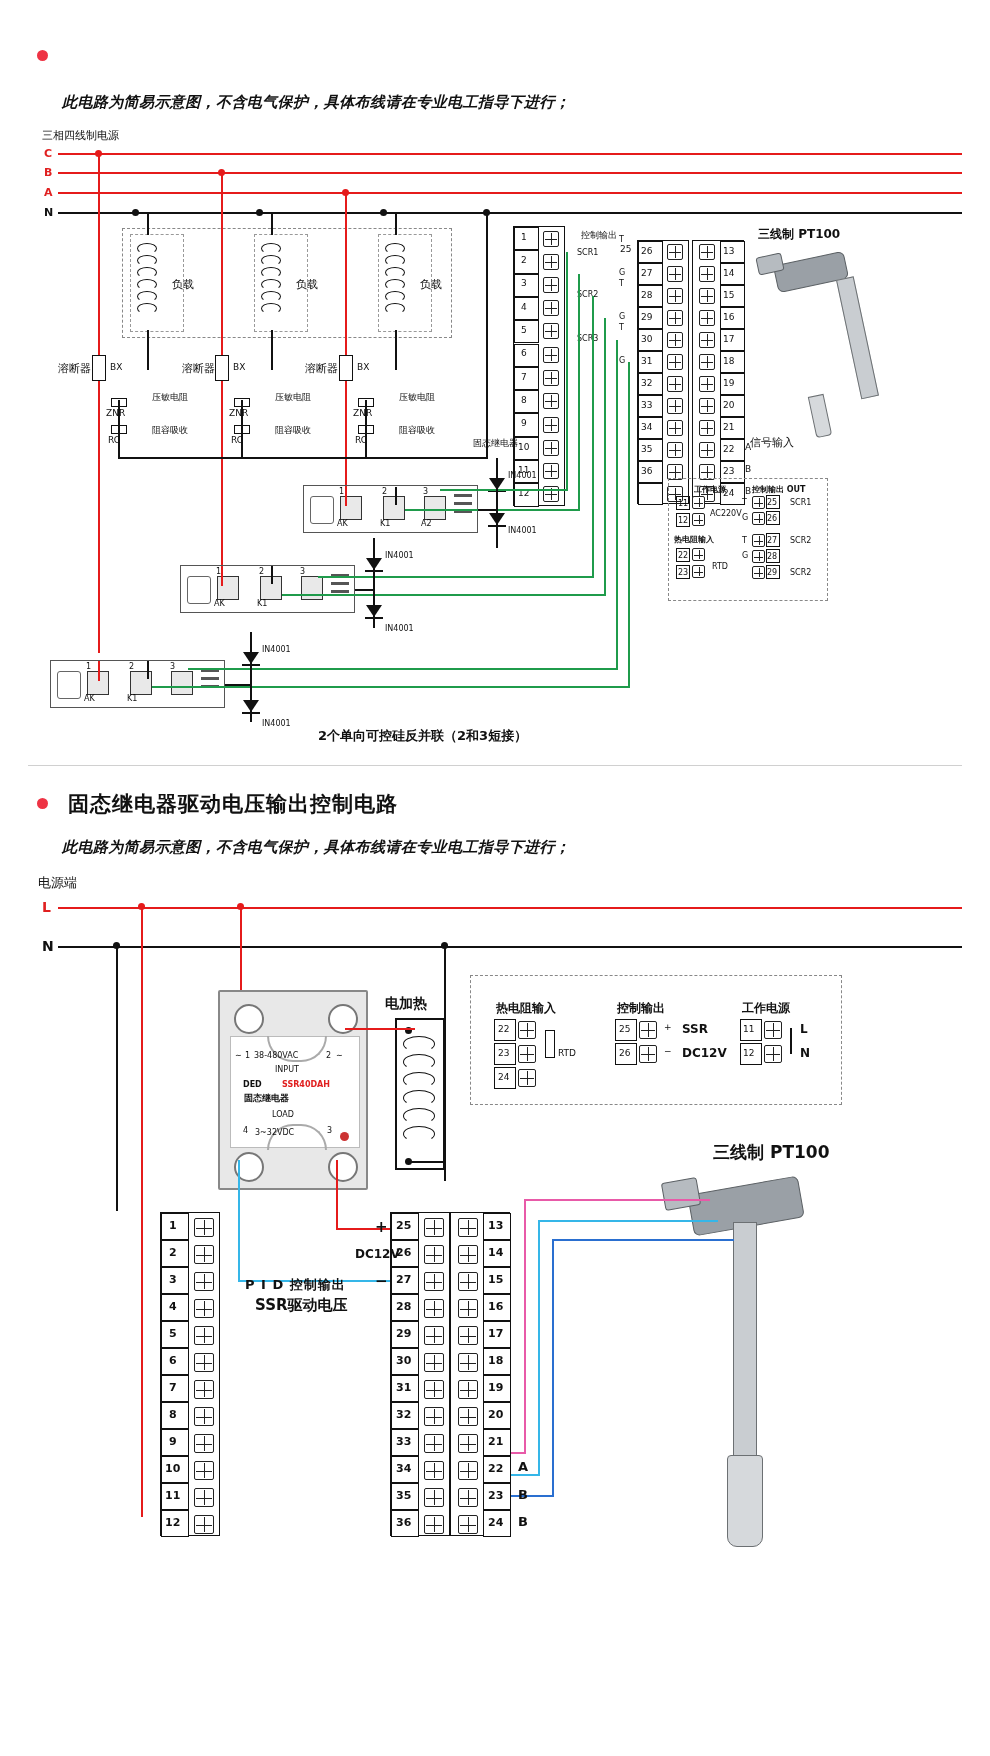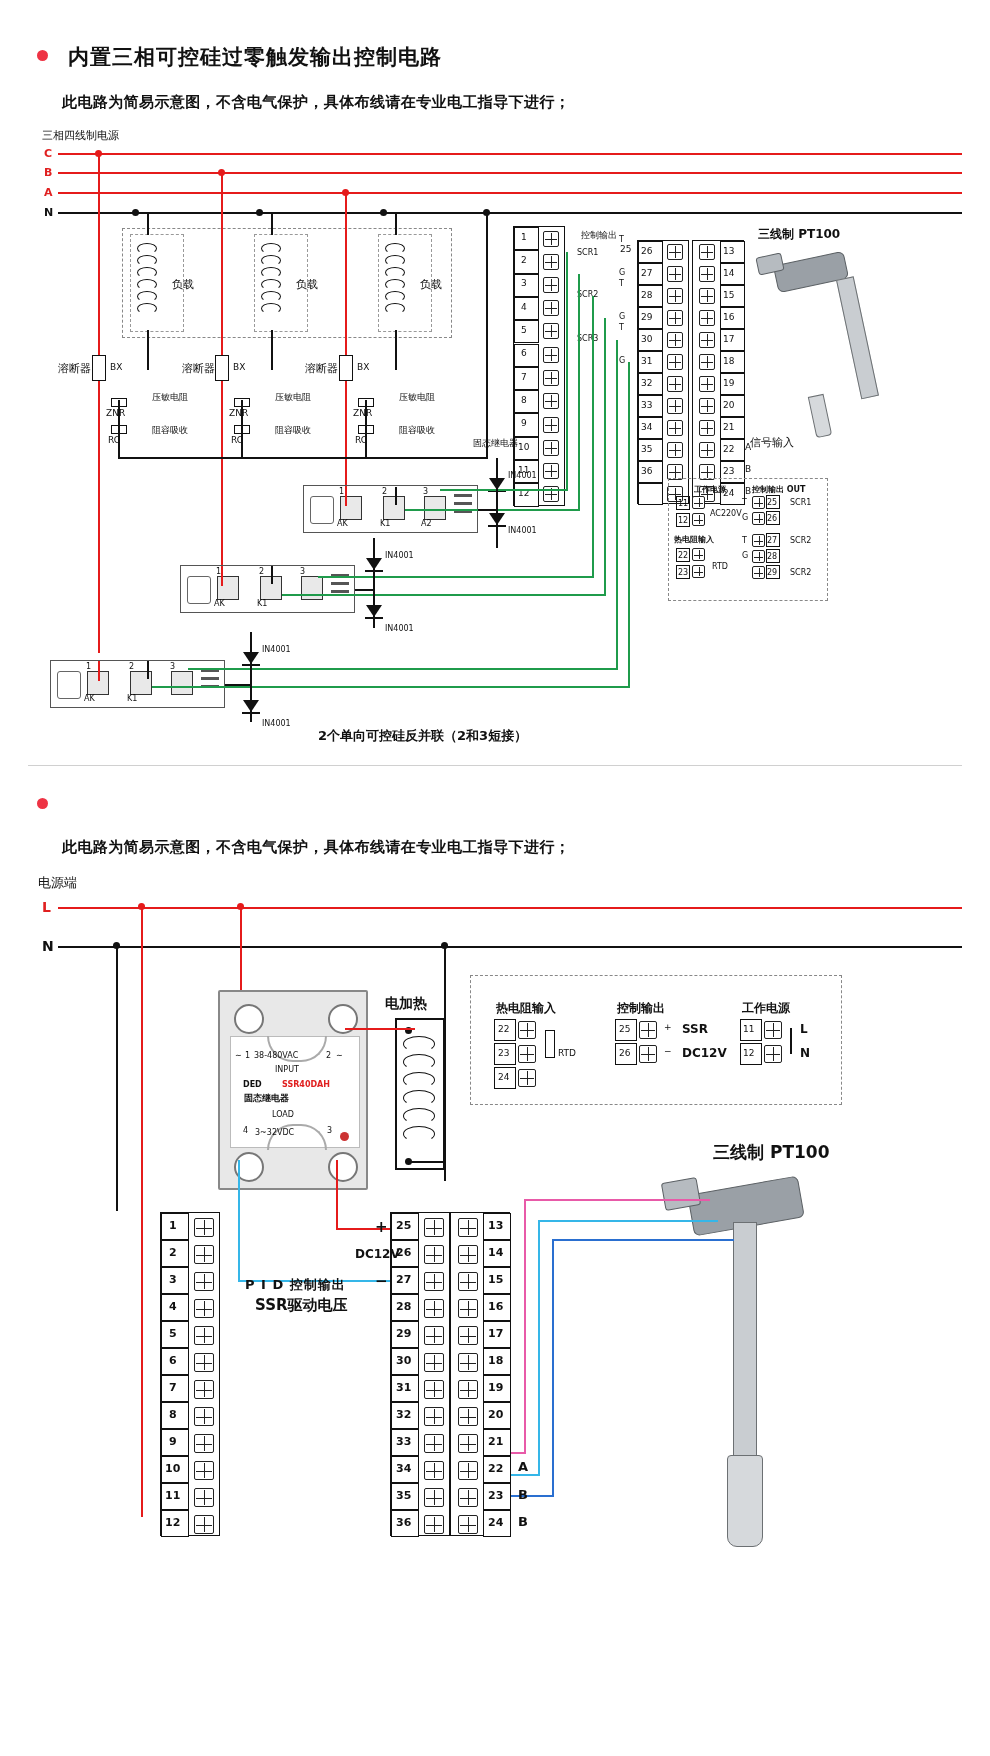--- a/index.html
+++ b/index.html
@@ -2,21 +2,21 @@
 <html><head>
 <meta charset="utf-8">
 <style>
   html,body{margin:0;padding:0;background:#f5f5f5;}
   body{width:990px;height:1756px;position:relative;font-family:"DejaVu Sans","Liberation Sans",sans-serif;color:#111;}
   .page{position:absolute;left:0;top:0;width:990px;height:1756px;background:#fff;overflow:hidden;}
 
   
   .sec-title{position:absolute;font-size:21px;font-weight:bold;color:#111;letter-spacing:1px;}
   .bullet{position:absolute;width:11px;height:11px;border-radius:50%;background:#ee3344;}
-  .sec-sub{position:absolute;font-size:15px;font-weight:bold;color:#111;letter-spacing:.4px;}
+  .sec-sub{position:absolute;font-size:15px;font-weight:bold;color:#111;letter-spacing:.4px;font-style:italic;}
 
   .divider{position:absolute;left:28px;width:934px;height:1px;background:#d0d0d0;}
 
   
   .lbl{position:absolute;font-size:11px;color:#111;white-space:nowrap;}
   .lbl.sm{font-size:9px;}
   .lbl.xs{font-size:8px;}
   .lbl.b{font-weight:bold;}
   .lbl.red{color:#e02020;}
 
@@ -62,21 +62,20 @@
   .pt-head2{position:absolute;background:#b6bbc0;border:1px solid #5b6064;border-radius:3px;}
   .pt-stem{position:absolute;background:#c9cdd1;border:1px solid #6c7073;}
   .pt-tip{position:absolute;background:#d6d9dc;border:1px solid #6c7073;border-radius:0 0 4px 4px;}
 </style>
 </head>
 <body>
 
 <div class="page">
 
   <div class="bullet" style="left:37px;top:50px;"></div>
-  <div class="sec-title" style="left:68px;top:43px;">内置三相可控硅过零触发输出控制电路</div>
   <div class="sec-sub" style="left:62px;top:93px;">此电路为简易示意图，不含电气保护，具体布线请在专业电工指导下进行；</div>
 
   <div class="lbl" style="left:42px;top:128px;">三相四线制电源</div>
 
   <div class="lbl b red" style="left:44px;top:147px;">C</div>
   <div class="lbl b red" style="left:44px;top:166px;">B</div>
   <div class="lbl b red" style="left:44px;top:186px;">A</div>
   <div class="lbl b" style="left:44px;top:206px;">N</div>
 
   <div class="wire red" style="left:58px;top:153px;width:904px;height:2px;"></div>
@@ -451,20 +450,21 @@
   <div class="wire" style="left:250px;top:632px;width:1.5px;height:90px;"></div>
   <div class="wire" style="left:478px;top:509px;width:20px;height:1.5px;"></div>
   <div class="wire" style="left:355px;top:589px;width:20px;height:1.5px;"></div>
   <div class="wire" style="left:225px;top:684px;width:27px;height:1.5px;"></div>
 
   <div class="lbl b" style="left:318px;top:727px;font-size:13px;">2个单向可控硅反并联（2和3短接）</div>
 
   <div class="divider" style="top:765px;"></div>
 
   <div class="bullet" style="left:37px;top:798px;"></div>
+  <div class="sec-title" style="left:68px;top:790px;">固态继电器驱动电压输出控制电路</div>
   <div class="sec-sub" style="left:62px;top:838px;">此电路为简易示意图，不含电气保护，具体布线请在专业电工指导下进行；</div>
 
   <div class="lbl" style="left:38px;top:874px;font-size:13px;">电源端</div>
   <div class="lbl b red" style="left:42px;top:899px;font-size:14px;">L</div>
   <div class="lbl b" style="left:42px;top:938px;font-size:14px;">N</div>
   <div class="wire red" style="left:58px;top:907px;width:904px;height:2px;"></div>
   <div class="wire" style="left:58px;top:946px;width:904px;height:2px;"></div>
   <div class="dot" style="left:138px;top:903px;"></div>
   <div class="dot" style="left:237px;top:903px;"></div>
   <div class="dot k" style="left:113px;top:942px;"></div>

